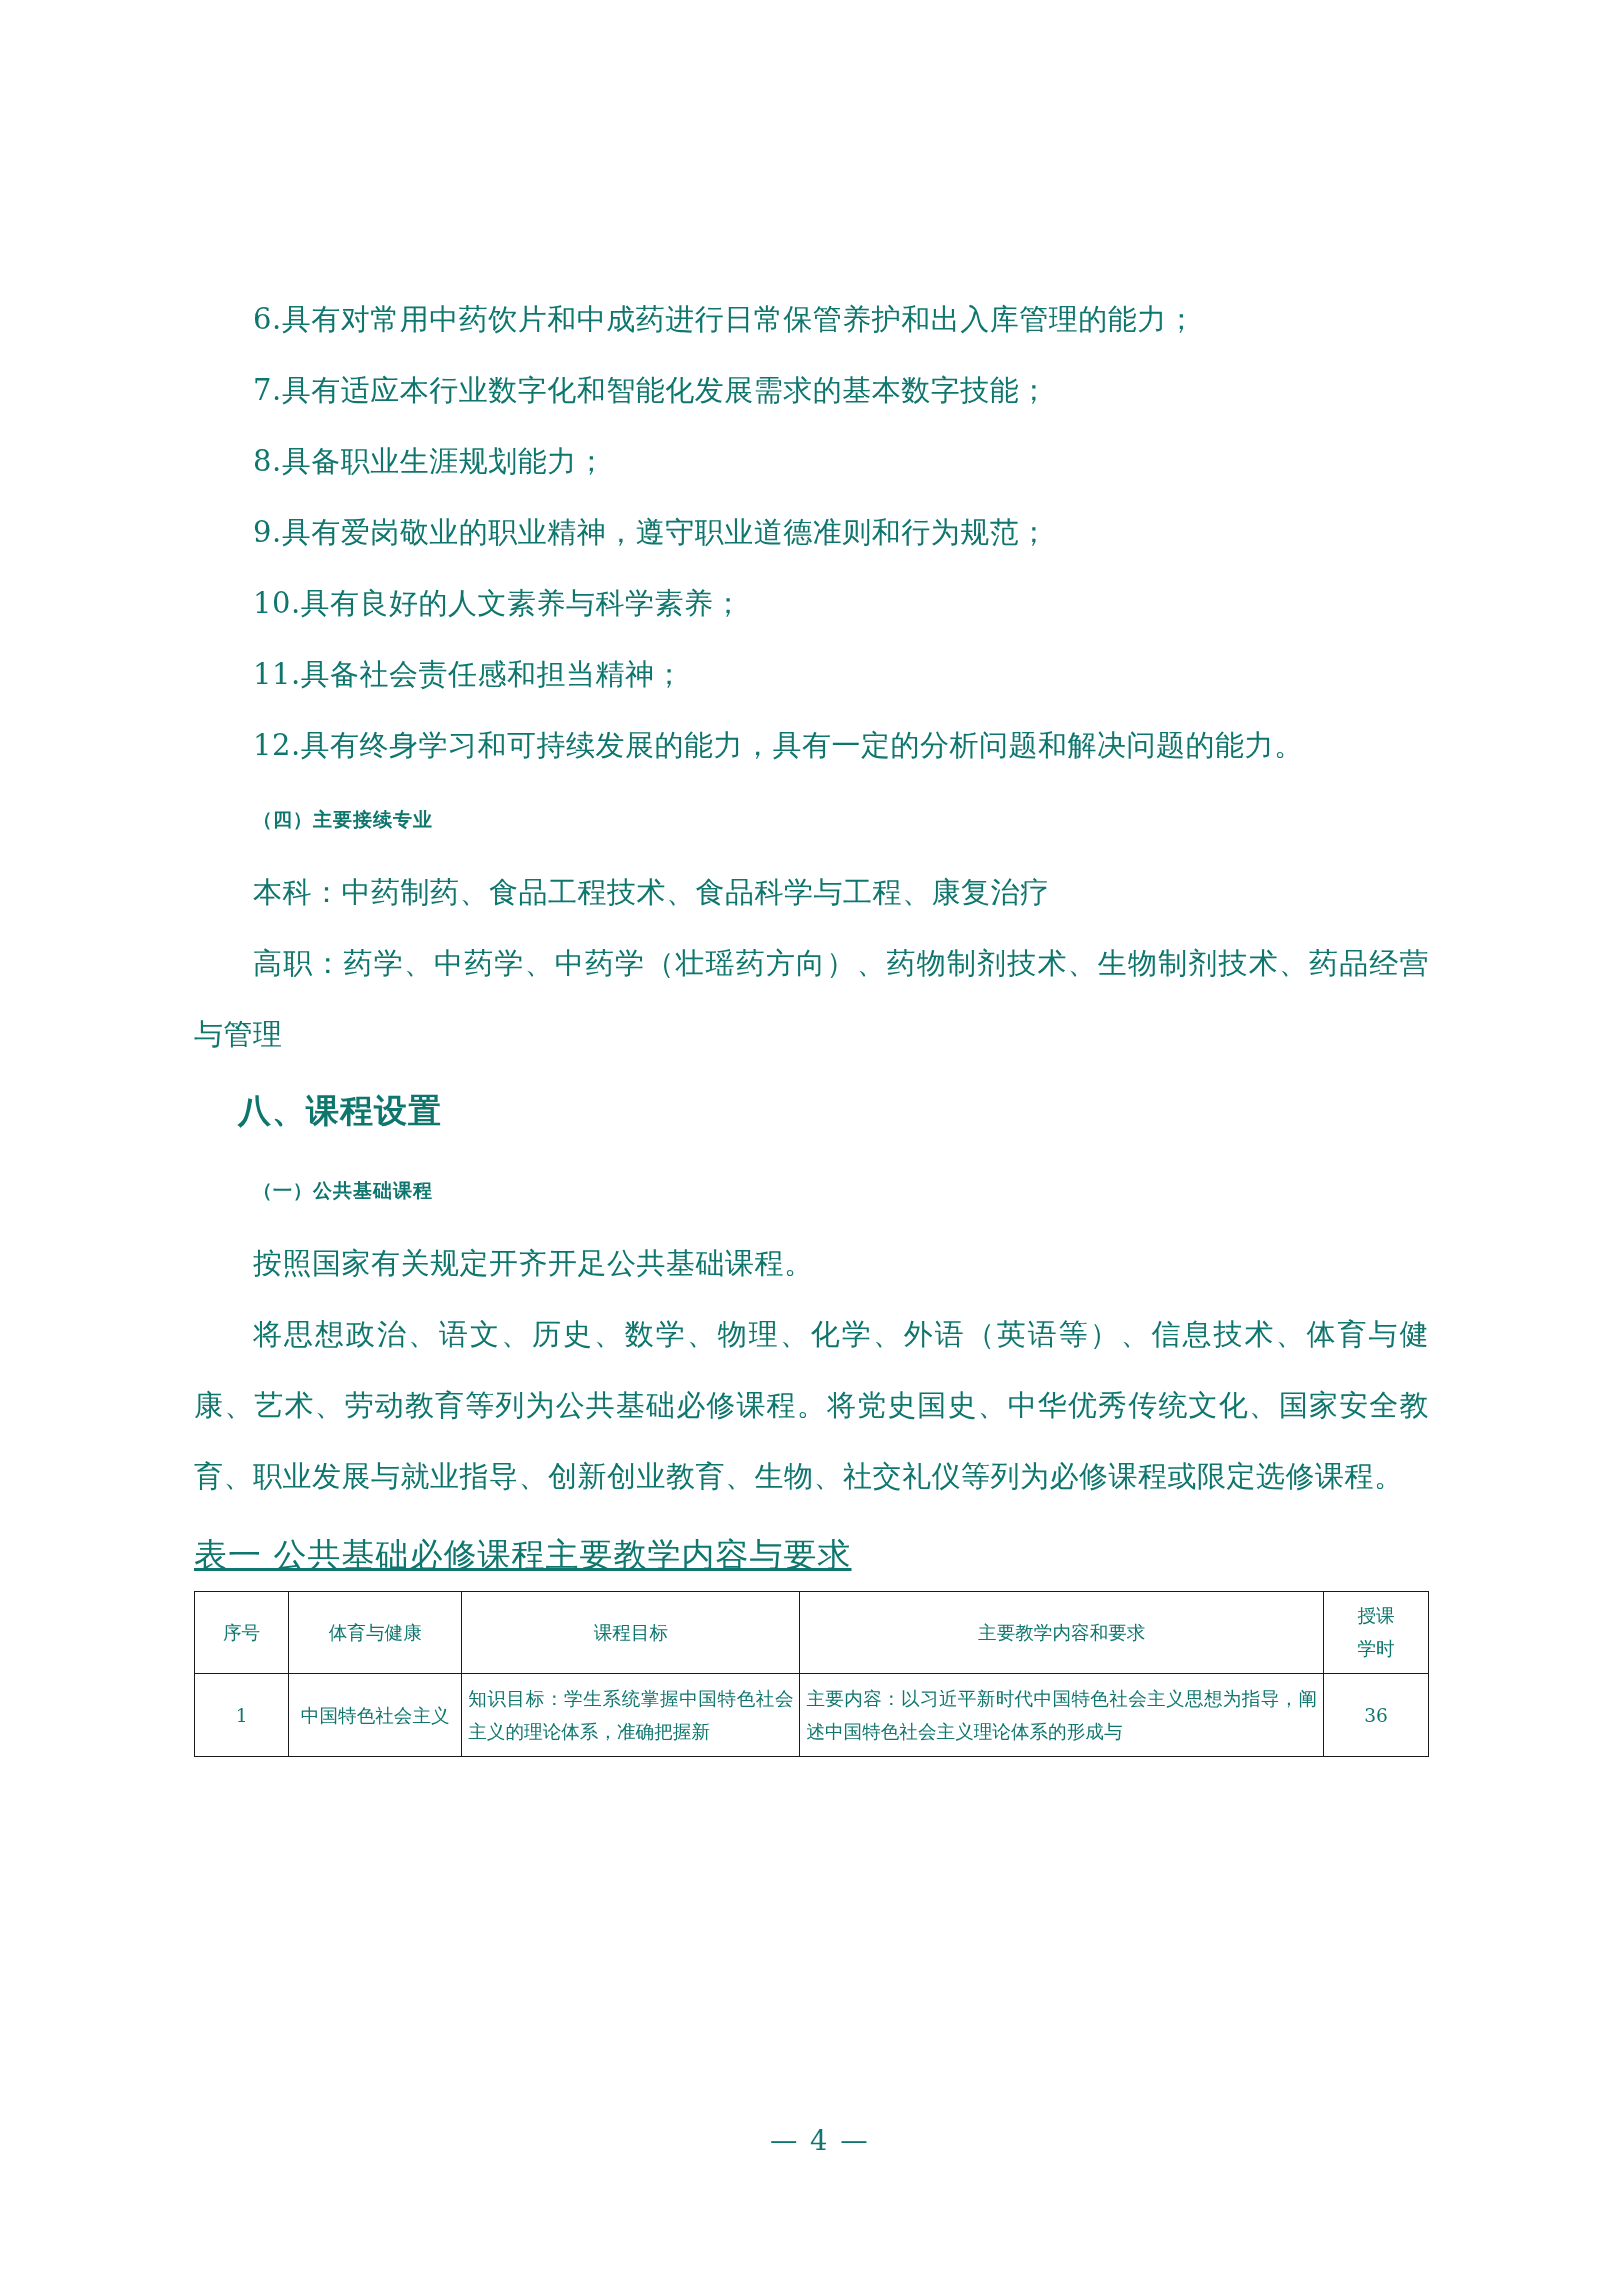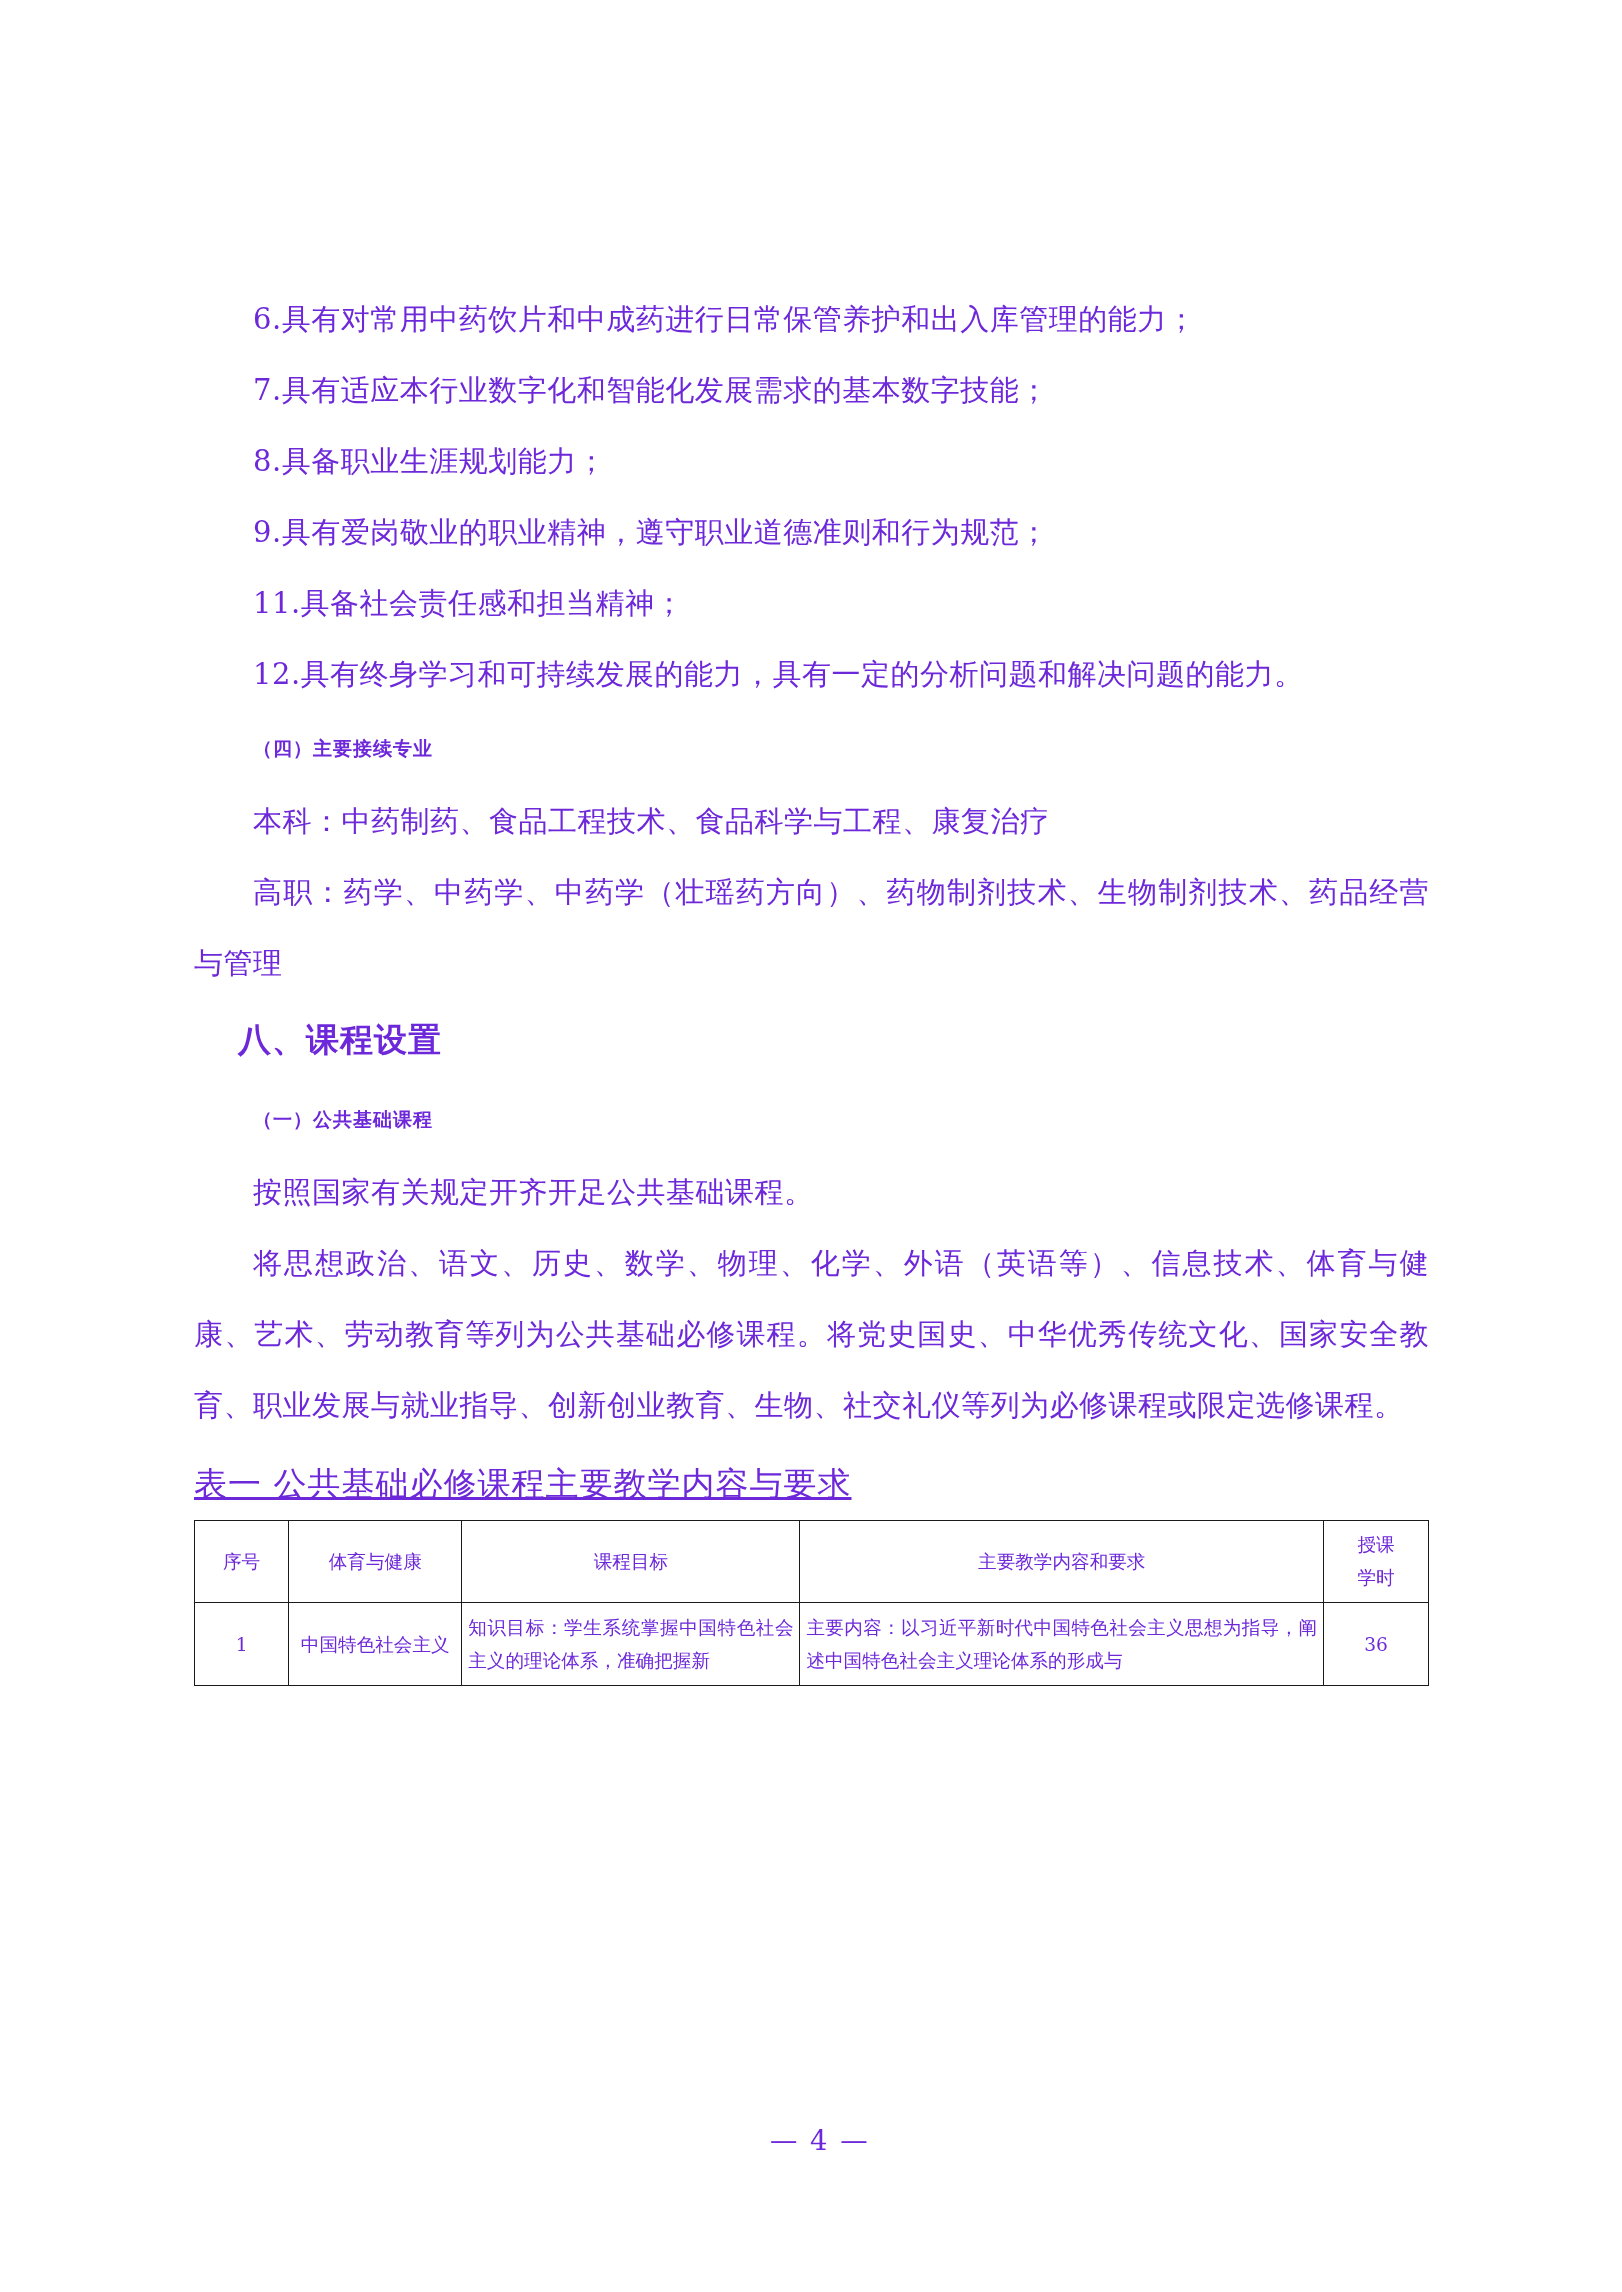--- a/index.html
+++ b/index.html
@@ -6,21 +6,21 @@
     margin: 0;
     padding: 0;
     background: #ffffff;
   }
   .page {
     position: relative;
     width: 1622px;
     height: 2293px;
     background: #ffffff;
     font-family: "DejaVu Serif", "Liberation Serif", serif;
-    color: #6d28d9;
+    color: #0f766e;
     overflow: hidden;
   }
   .content {
     position: absolute;
     left: 194px;
     top: 284px;
     width: 1235px;
   }
   p.body-line {
     margin: 0 0 0 0;
@@ -99,20 +99,21 @@
 </head>
 <body>
 
 <div class="page">
   <div class="content">
 
     <p class="body-line indent">6.具有对常用中药饮片和中成药进行日常保管养护和出入库管理的能力；</p>
     <p class="body-line indent">7.具有适应本行业数字化和智能化发展需求的基本数字技能；</p>
     <p class="body-line indent">8.具备职业生涯规划能力；</p>
     <p class="body-line indent">9.具有爱岗敬业的职业精神，遵守职业道德准则和行为规范；</p>
+    <p class="body-line indent">10.具有良好的人文素养与科学素养；</p>
     <p class="body-line indent">11.具备社会责任感和担当精神；</p>
     <p class="body-line indent">12.具有终身学习和可持续发展的能力，具有一定的分析问题和解决问题的能力。</p>
 
     <p class="heading-sub">（四）主要接续专业</p>
     <p class="body-line indent">本科：中药制药、食品工程技术、食品科学与工程、康复治疗</p>
     <p class="body-line indent">高职：药学、中药学、中药学（壮瑶药方向）、药物制剂技术、生物制剂技术、药品经营与管理</p>
 
     <p class="heading-main">八、课程设置</p>
     <p class="heading-sub">（一）公共基础课程</p>
     <p class="body-line indent">按照国家有关规定开齐开足公共基础课程。</p>

